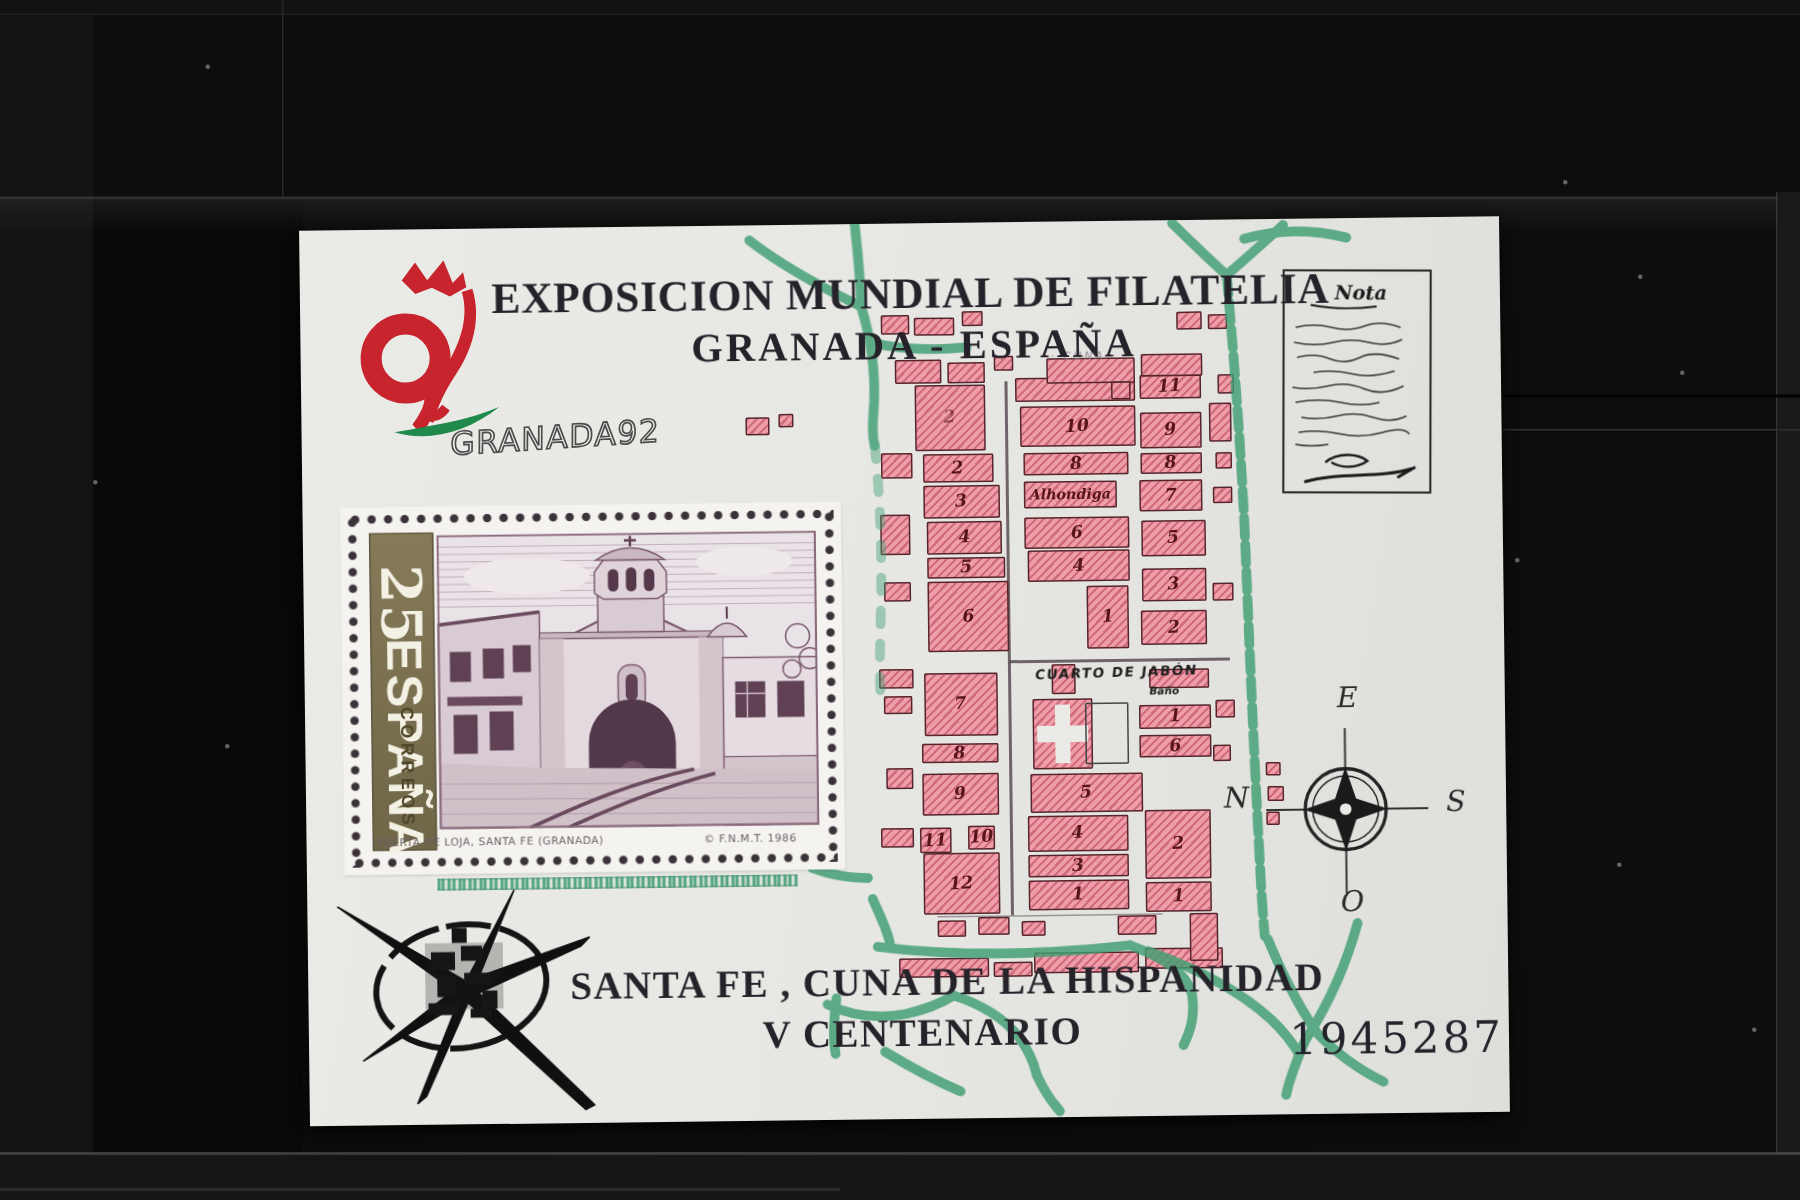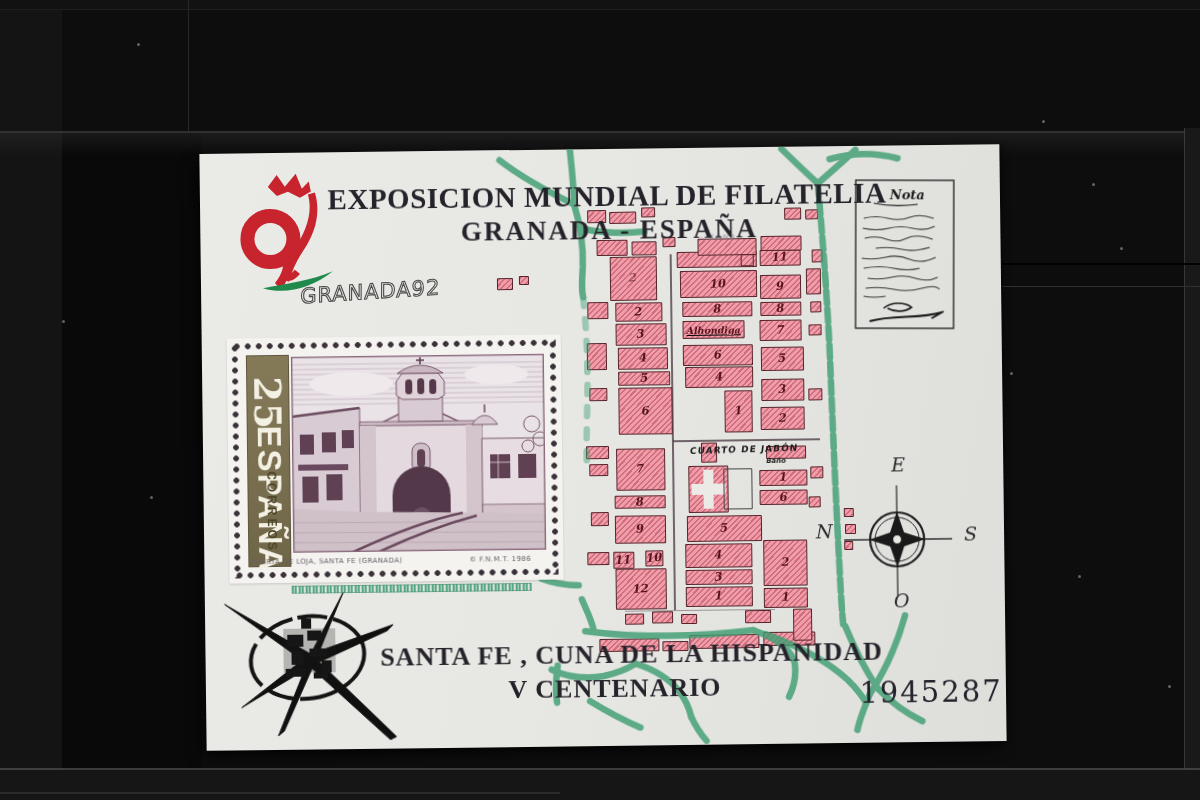--- a/index.html
+++ b/index.html
@@ -149,21 +149,21 @@
         <div class="blk" style="left: 416px; top: 239px; width: 54px; height: 47px;">
           <span class="blk-num">6</span>
         </div>
         <div class="blk" style="left: 476px; top: 104px; width: 80px; height: 16px;"></div>
         <div class="blk" style="left: 479px; top: 123px; width: 77px; height: 27px;">
           <span class="blk-num">10</span>
         </div>
         <div class="blk" style="left: 481px; top: 154px; width: 70px; height: 15px;">
           <span class="blk-num">8</span>
         </div>
-        <div class="blk text" style="left: 481px; top: 173px; width: 62px; height: 18px; text-decoration: underline;">
+        <div class="blk text" style="left: 481px; top: 173px; width: 62px; height: 18px;">
           <span class="blk-text">Alhondiga</span>
         </div>
         <div class="blk" style="left: 481px; top: 197px; width: 70px; height: 21px;">
           <span class="blk-num">6</span>
         </div>
         <div class="blk" style="left: 483px; top: 219px; width: 68px; height: 21px;">
           <span class="blk-num">4</span>
         </div>
         <div class="blk" style="left: 522px; top: 243px; width: 28px; height: 42px;">
           <span class="blk-num">1</span>

